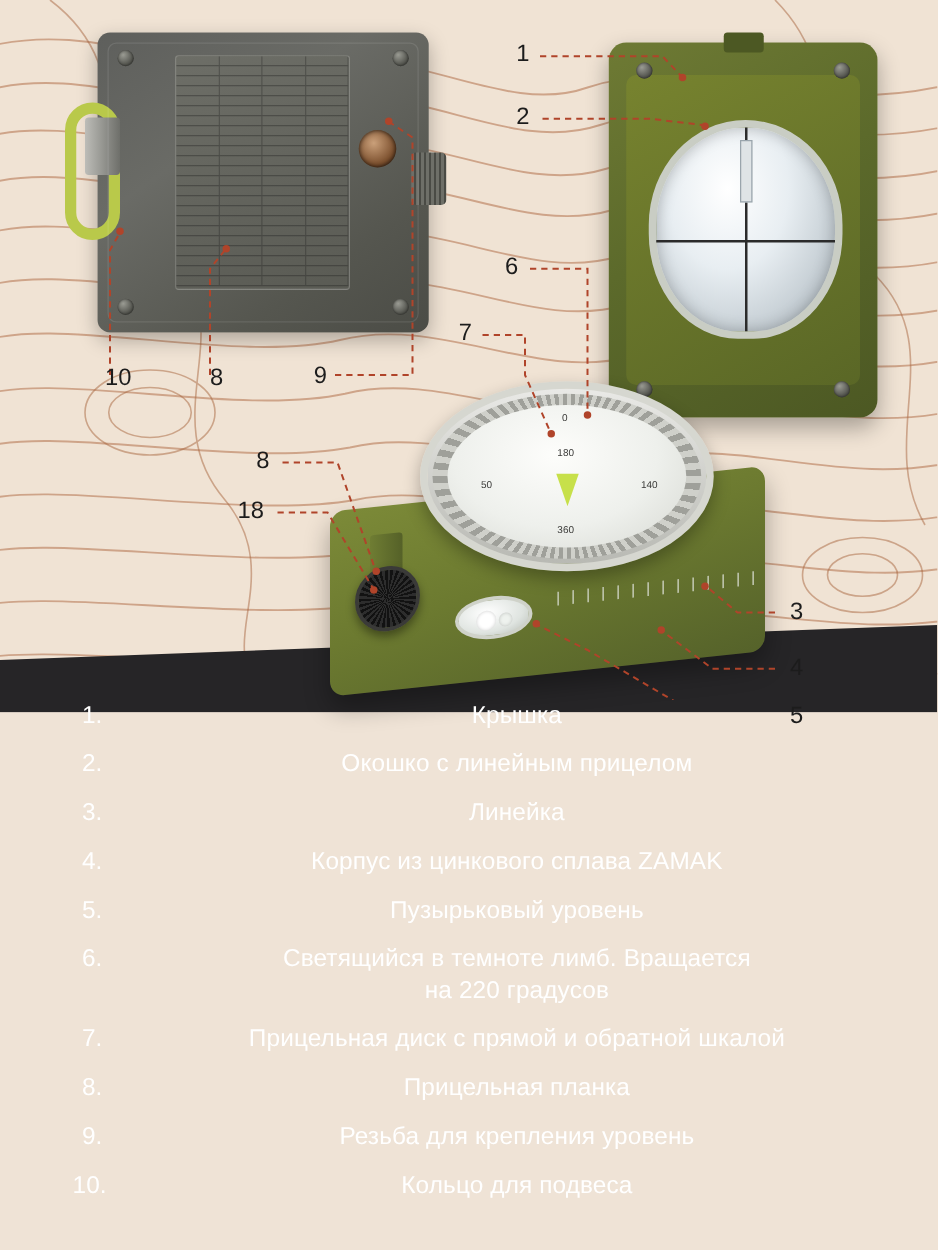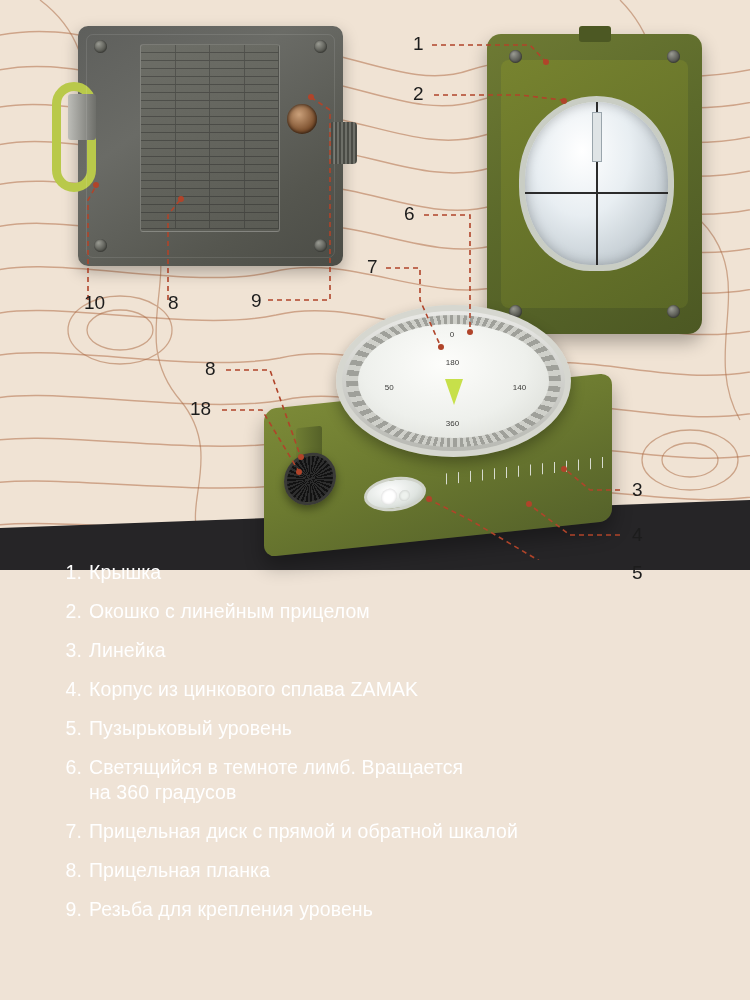--- a/index.html
+++ b/index.html
@@ -37,21 +37,21 @@
   .legend-item {
     display: flex;
     font-size: 19.5px;
     line-height: 25px;
     margin-bottom: 14px;
     letter-spacing: .1px;
   }
   .legend-num {
     width: 31px; flex: 0 0 31px; text-align: right; padding-right: 7px;
   }
-  .legend-txt { flex: 1 1 auto; }
+  .legend-txt { flex: 1 1 auto; text-align: center; }
 
   
   .photo { position: absolute; }
 
   
   #back-case {
     left: 78px; top: 26px; width: 265px; height: 240px;
     background: linear-gradient(145deg,#5e5f5c 0%,#6a6b66 35%,#55564f 75%,#4b4c46 100%);
     border-radius: 10px;
     box-shadow: 0 6px 16px rgba(0,0,0,.28);
@@ -543,30 +543,34 @@
       <span class="legend-num">4.</span>
       <span class="legend-txt">Корпус из цинкового сплава ZAMAK</span>
     </div>
     <div class="legend-item">
       <span class="legend-num">5.</span>
       <span class="legend-txt">Пузырьковый уровень</span>
     </div>
     <div class="legend-item">
       <span class="legend-num">6.</span>
       <span class="legend-txt" style="white-space:pre-line;">Светящийся в темноте лимб. Вращается
-на 360 градусов</span>
+на 220 градусов</span>
     </div>
     <div class="legend-item">
       <span class="legend-num">7.</span>
       <span class="legend-txt">Прицельная диск с прямой и обратной шкалой</span>
     </div>
     <div class="legend-item">
       <span class="legend-num">8.</span>
       <span class="legend-txt">Прицельная планка</span>
     </div>
     <div class="legend-item">
       <span class="legend-num">9.</span>
       <span class="legend-txt">Резьба для крепления уровень</span>
     </div>
+    <div class="legend-item">
+      <span class="legend-num">10.</span>
+      <span class="legend-txt">Кольцо для подвеса</span>
+    </div>
 
   </div>
 
 </div>
 
 </body></html>

